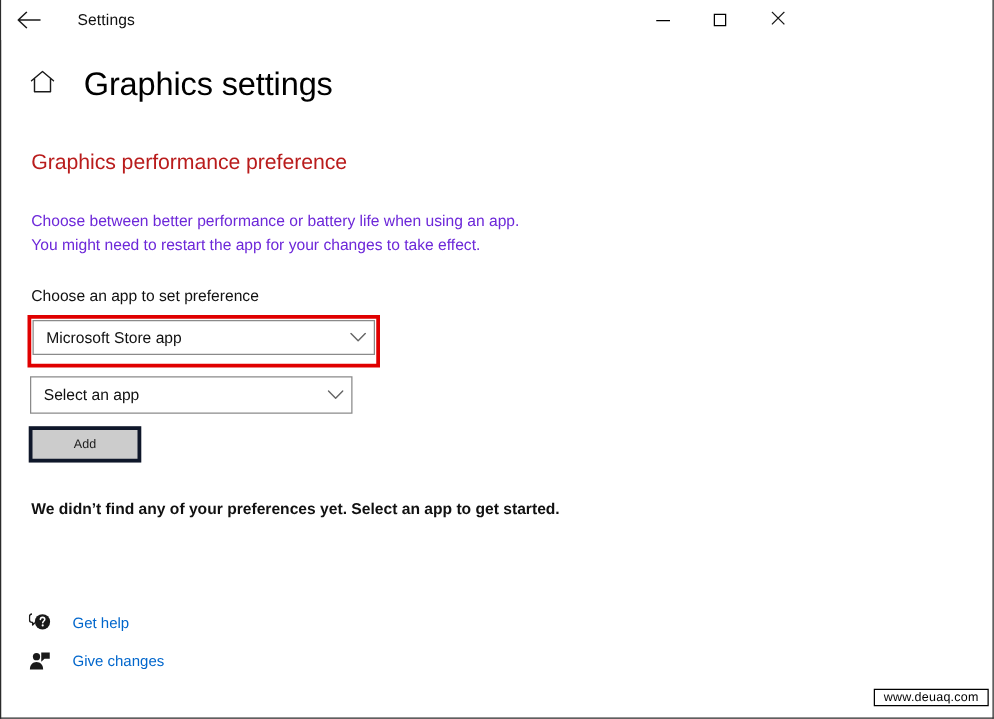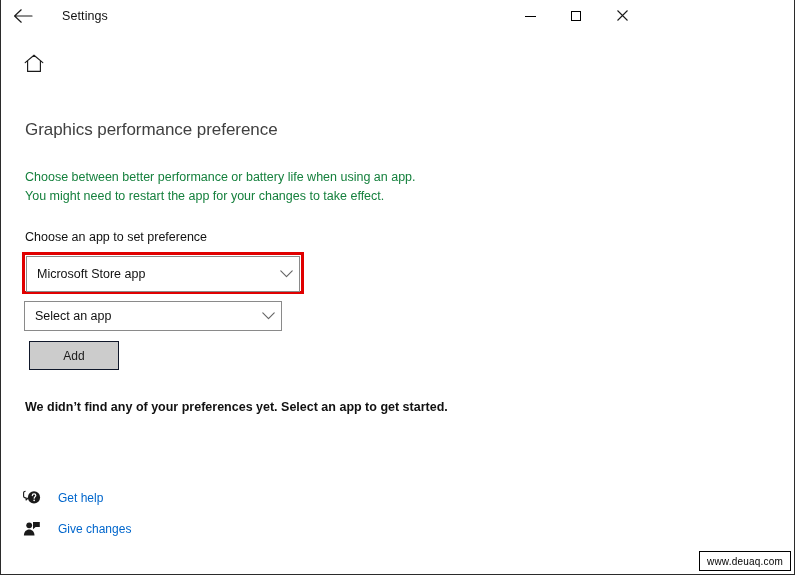--- a/index.html
+++ b/index.html
@@ -106,31 +106,31 @@
     white-space: nowrap;
   }
 
   
   .section-title {
     position: absolute;
     left: 24px;
     top: 120px;
     font-size: 17px;
     font-weight: 400;
-    color: #404040;
+    color: #b91c1c;
     letter-spacing: -0.05px;
     white-space: nowrap;
   }
   .description {
     position: absolute;
     left: 24px;
     top: 168px;
     font-size: 12.5px;
     line-height: 19px;
-    color: #15803d;
+    color: #6d28d9;
     white-space: nowrap;
   }
   .field-label {
     position: absolute;
     left: 24px;
     top: 230px;
     font-size: 12.5px;
     color: #111111;
     white-space: nowrap;
   }
@@ -151,21 +151,21 @@
     background: #ffffff;
     border: 1px solid #8a8a8a;
     display: flex;
     align-items: center;
     cursor: pointer;
   }
   #combo-app-type {
     left: 25px;
     top: 256px;
     width: 274px;
-    height: 36px;
+    height: 28px;
   }
   #combo-select-app {
     left: 23px;
     top: 301px;
     width: 258px;
     height: 30px;
   }
   .combo-text {
     font-size: 12.5px;
     color: #111111;
@@ -179,29 +179,29 @@
     width: 26px;
     display: flex;
     align-items: center;
     justify-content: center;
     flex: 0 0 auto;
   }
 
   
   #add-button {
     position: absolute;
-    left: 28px;
+    left: 22px;
     top: 341px;
     width: 90px;
     height: 29px;
     background: #cccccc;
-    border: 1px solid #0f172a;
+    border: 3px solid #0f172a;
     box-sizing: border-box;
     font-family: "Liberation Sans", sans-serif;
-    font-size: 12px;
+    font-size: 10px;
     color: #1a1a1a;
     cursor: default;
     padding: 0;
     display: flex;
     align-items: center;
     justify-content: center;
   }
 
   .empty-state {
     position: absolute;
@@ -238,21 +238,21 @@
     margin-left: 17px;
     white-space: nowrap;
   }
 
   
   #watermark {
     position: absolute;
     left: 698px;
     top: 551px;
     width: 92px;
-    height: 20px;
+    height: 14px;
     border: 1px solid #000000;
     box-sizing: border-box;
     background: #ffffff;
     display: flex;
     align-items: center;
     justify-content: center;
     font-size: 10px;
     color: #000000;
     letter-spacing: 0.2px;
   }
@@ -289,20 +289,21 @@
   </div>
 
   <div id="page-header">
     <div class="home-icon">
       <span>
         <svg width="20" height="19" viewBox="0 0 20 19">
           <path d="M1.2 8.6 L10 1.2 L18.8 8.6 M3.6 7 L3.6 17.4 L16.4 17.4 L16.4 7" stroke="#1a1a1a" stroke-width="1.15" fill="none" stroke-linecap="round" stroke-linejoin="round"></path>
         </svg>
       </span>
     </div>
+    <div class="page-title">Graphics settings</div>
   </div>
 
   <div class="section-title">Graphics performance preference</div>
 
   <div class="description">
     <div>Choose between better performance or battery life when using an app.</div>
     <div>You might need to restart the app for your changes to take effect.</div>
   </div>
 
   <div class="field-label">Choose an app to set preference</div>

